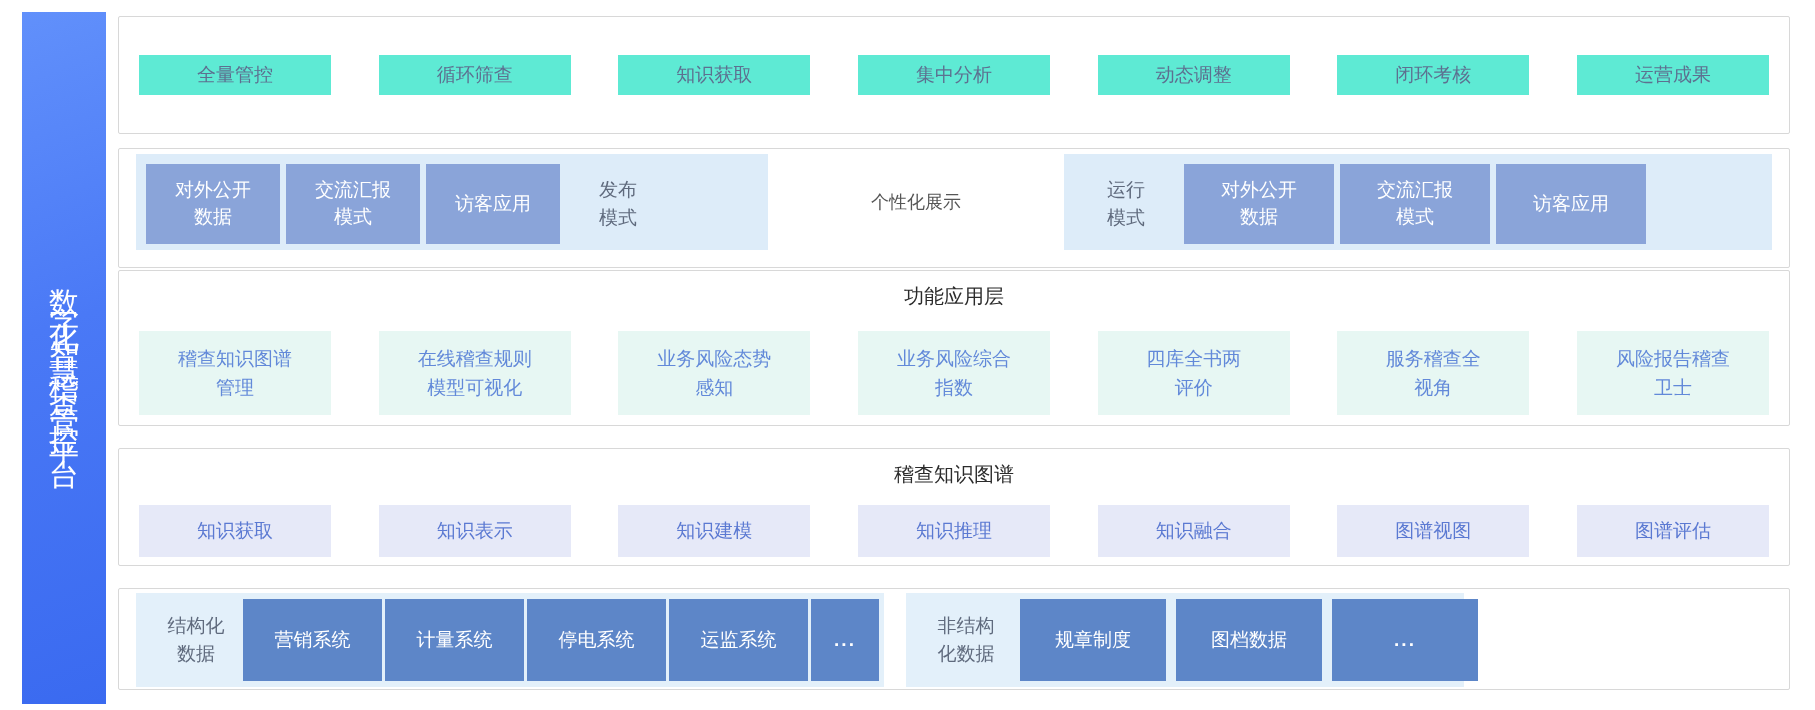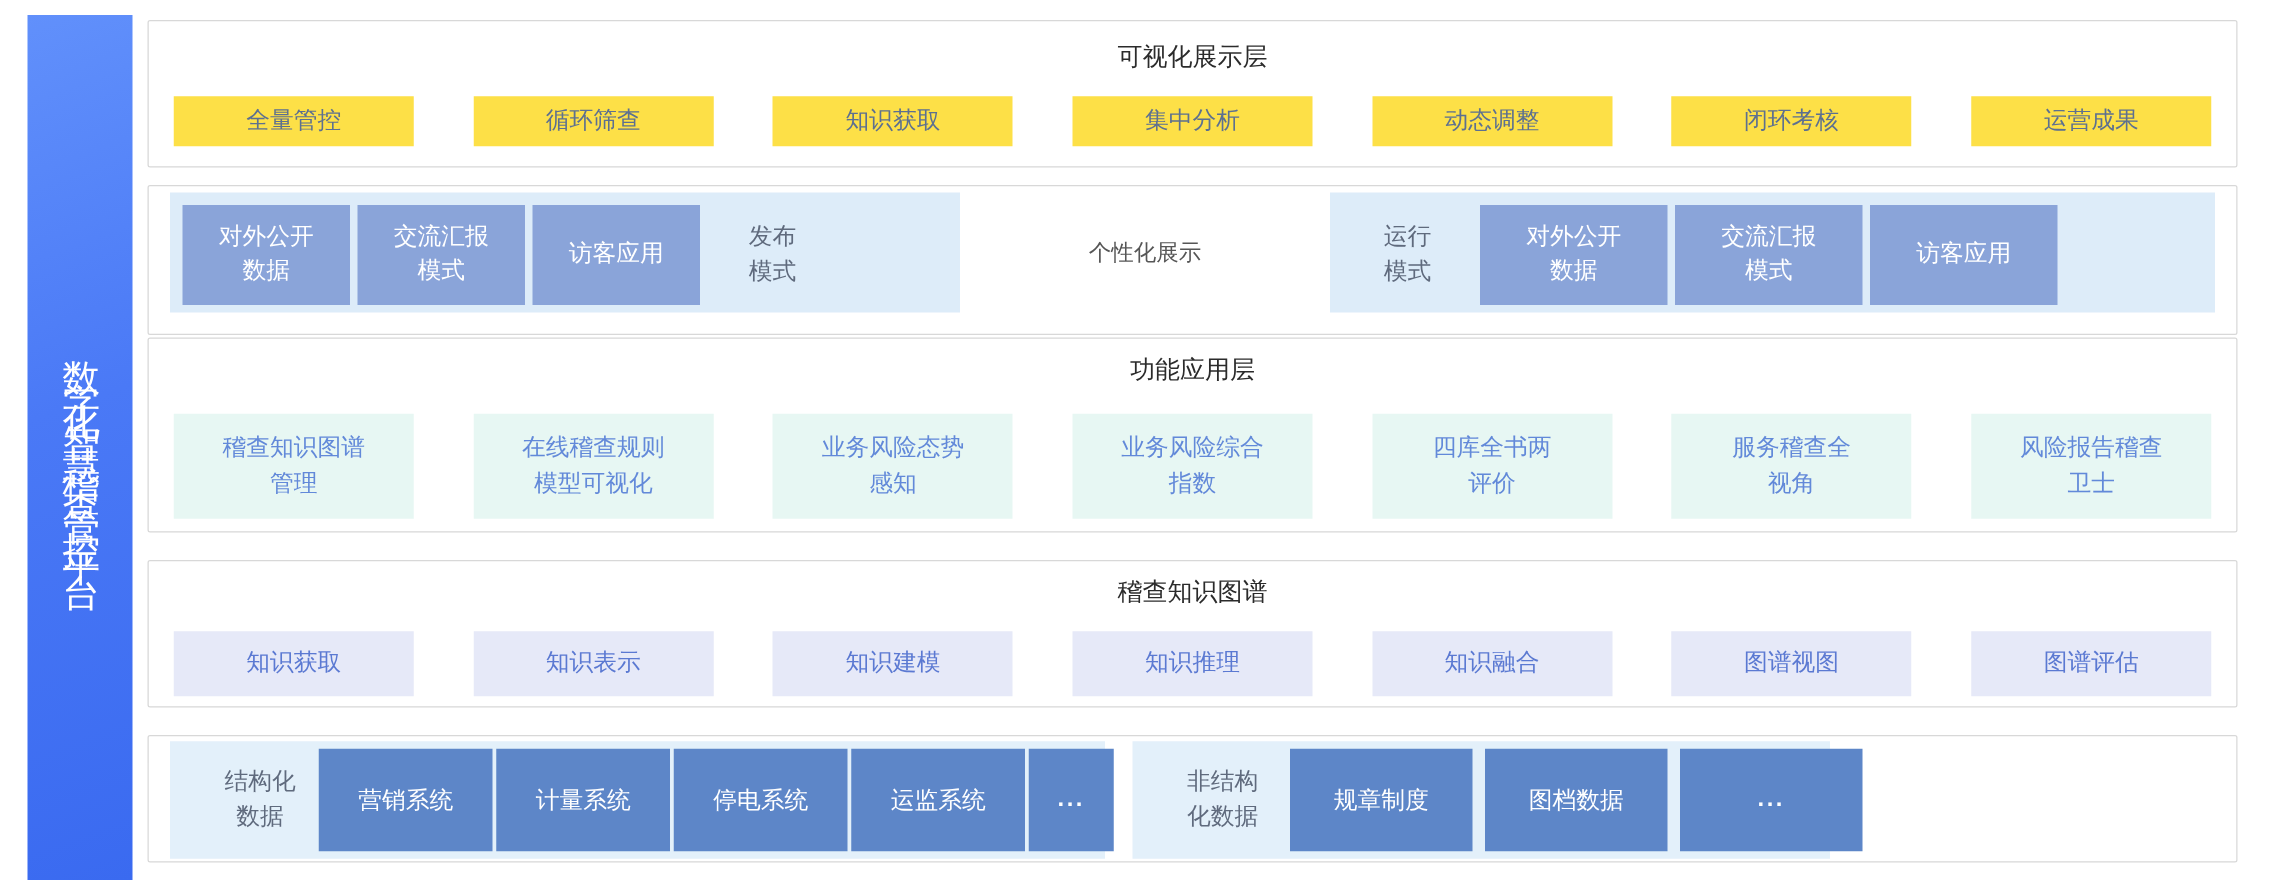--- a/index.html
+++ b/index.html
@@ -26,21 +26,21 @@
   .card-title {
     text-align:center; font-size:20px; color:#2b2b2b; line-height:22px;
   }
 
   
   .grid7 { display:flex; justify-content:space-between; padding:0 20px; }
   .cell {
     width:192px; display:flex; align-items:center; justify-content:center;
     text-align:center; font-size:19px; white-space:pre-line; line-height:1.55;
   }
-  .cell.blue-lt   { background:#fde047; color:#5d7090; height:40px; }
+  .cell.blue-lt   { background:#5eead4; color:#5d7090; height:40px; }
   .cell.mint      { background:#e7f7f3; color:#6289d9; height:84px; }
   .cell.lavender  { background:#e6e9f8; color:#5b79d2; height:52px; }
 
   
   #card-viz  { top:16px;  height:118px; padding-top:18px; }
   #card-viz .grid7 { margin-top:20px; }
   #card-mode { top:148px; height:120px; padding:5px 17px 0; display:flex; align-items:flex-start; }
   #card-func { top:270px; height:156px; padding-top:14px; }
   #card-func .grid7 { margin-top:24px; }
   #card-kg   { top:448px; height:118px; padding-top:14px; }
@@ -63,21 +63,21 @@
     color:#5f6a7d; font-size:19px; white-space:pre-line; line-height:1.5;
   }
   .mode-group.right .dark-box { width:150px; }
   .mode-group.right .dark-box:first-of-type { margin-left:auto; }
   .mode-center {
     flex:1; height:96px; display:flex; align-items:center; justify-content:center;
     color:#565656; font-size:18px;
   }
 
   
-  .ds-group { background:#e3f0fa; height:94px; padding:6px 28px 0; display:flex; gap:3px; align-items:flex-start; }
+  .ds-group { background:#e3f0fa; height:94px; padding:6px 16px 0; display:flex; gap:3px; align-items:flex-start; }
   .ds-group.structured   { width:748px; }
   .ds-group.unstructured { width:558px; margin-left:22px; gap:10px; }
   .ds-label {
     width:88px; height:82px; flex:none;
     display:flex; align-items:center; justify-content:center; text-align:center;
     color:#5f6a7d; font-size:19px; white-space:pre-line; line-height:1.5;
   }
   .ds-box {
     background:#5d86c8; color:#ffffff; font-size:19px; height:82px; flex:none;
     display:flex; align-items:center; justify-content:center; text-align:center;
@@ -90,21 +90,20 @@
 </head>
 <body>
 
 <div class="page">
 
   <div class="sidebar">
     <div class="sidebar-title">数字化智慧稽查管控平台</div>
   </div>
 
   <div class="card" id="card-viz">
-    <div class="card-title">可视化展示层</div>
     <div class="grid7">
       <div class="cell blue-lt">全量管控</div>
       <div class="cell blue-lt">循环筛查</div>
       <div class="cell blue-lt">知识获取</div>
       <div class="cell blue-lt">集中分析</div>
       <div class="cell blue-lt">动态调整</div>
       <div class="cell blue-lt">闭环考核</div>
       <div class="cell blue-lt">运营成果</div>
     </div>
   </div>

